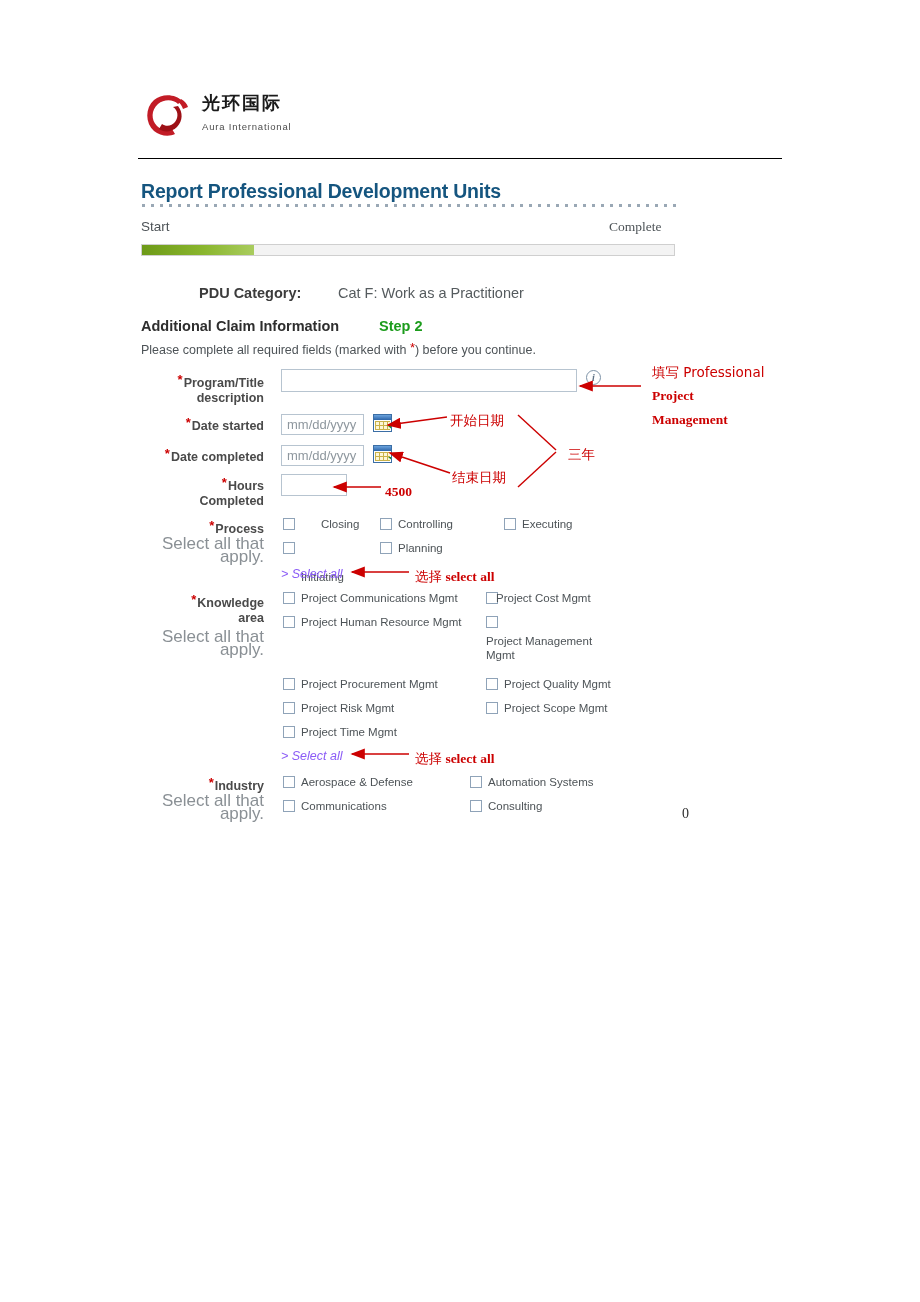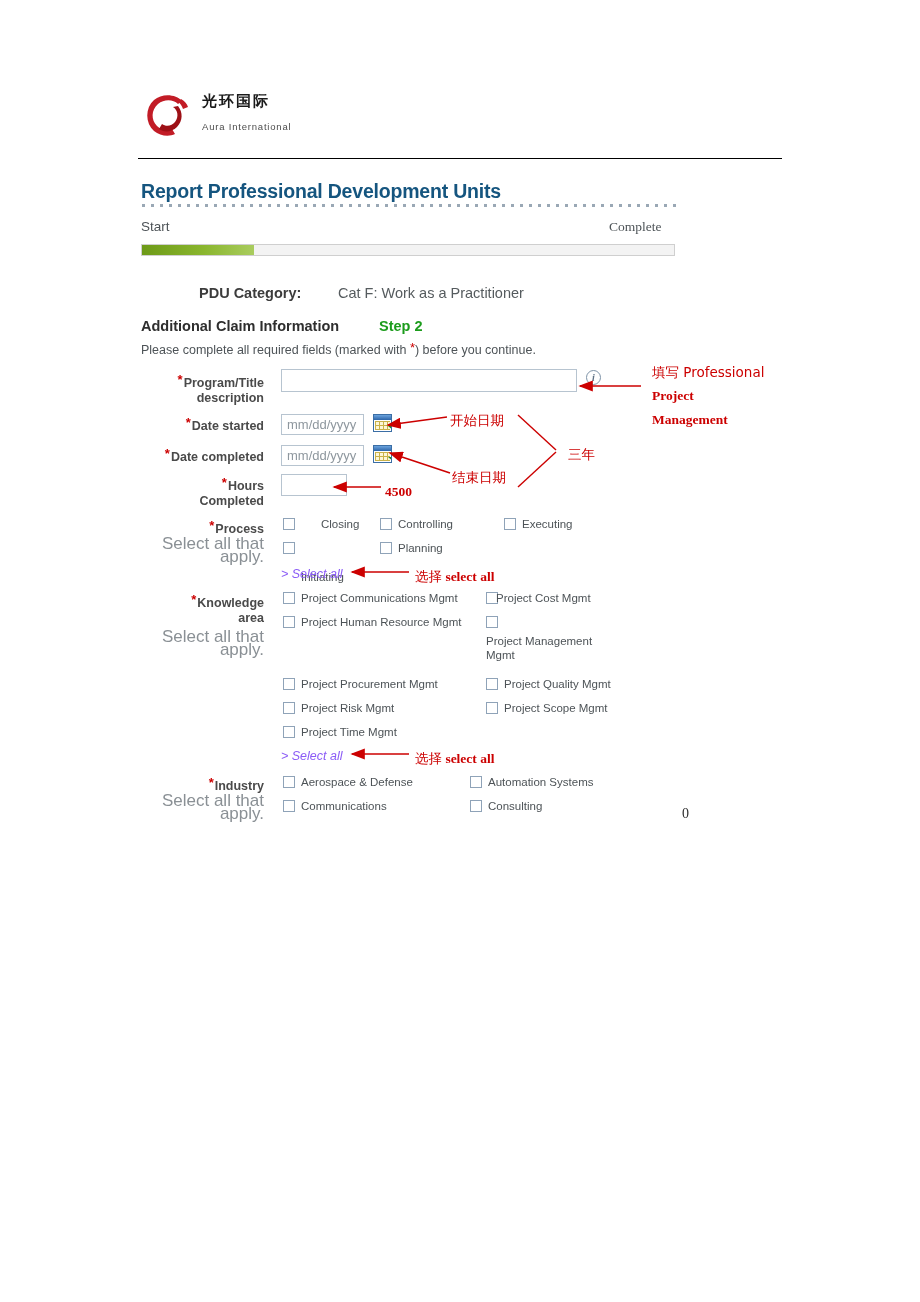--- a/index.html
+++ b/index.html
@@ -29,21 +29,21 @@
     left: 0px;
     top: 2px;
     width: 52px;
     height: 52px;
   }
   #logo-text-zh {
     position: absolute;
     left: 60px;
     top: 6px;
     font-family: "DejaVu Sans", sans-serif;
-    font-size: 15px;
+    font-size: 18px;
     font-weight: 700;
     letter-spacing: 2px;
     color: #1a1a1a;
     line-height: 1;
   }
   #logo-text-en {
     position: absolute;
     left: 60px;
     top: 34px;
     font-family: "Liberation Sans", sans-serif;

